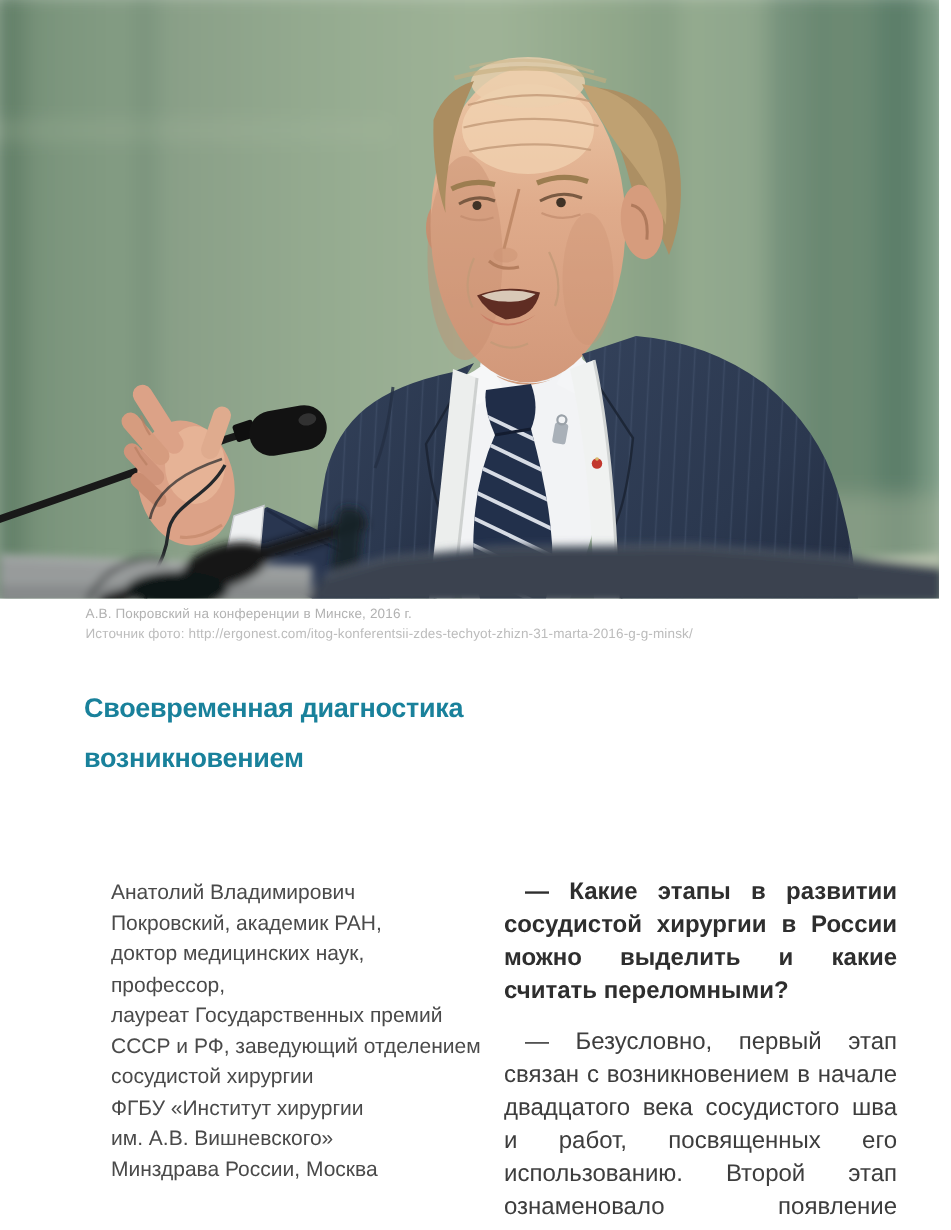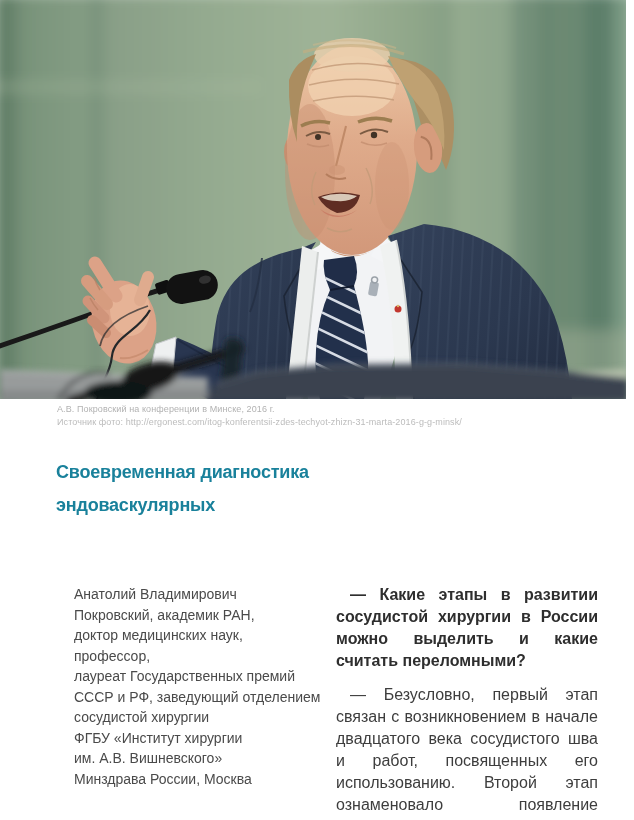--- a/index.html
+++ b/index.html
@@ -241,21 +241,21 @@
     </svg>
   </div>
 
   <div class="caption">
     <div>А.В. Покровский на конференции в Минске, 2016 г.</div>
     <div class="credit">Источник фото: http://ergonest.com/itog-konferentsii-zdes-techyot-zhizn-31-marta-2016-g-g-minsk/</div>
   </div>
 
   <h1 class="heading">
     <span>Своевременная диагностика</span>
-    <span>эндоваскулярных</span>
+    <span>возникновением</span>
   </h1>
 
   <div class="columns">
     <div class="col-left">Анатолий Владимирович
 Покровский, академик РАН,
 доктор медицинских наук, профессор,
 лауреат Государственных премий
 СССР и РФ, заведующий отделением
 сосудистой хирургии
 ФГБУ «Институт хирургии

